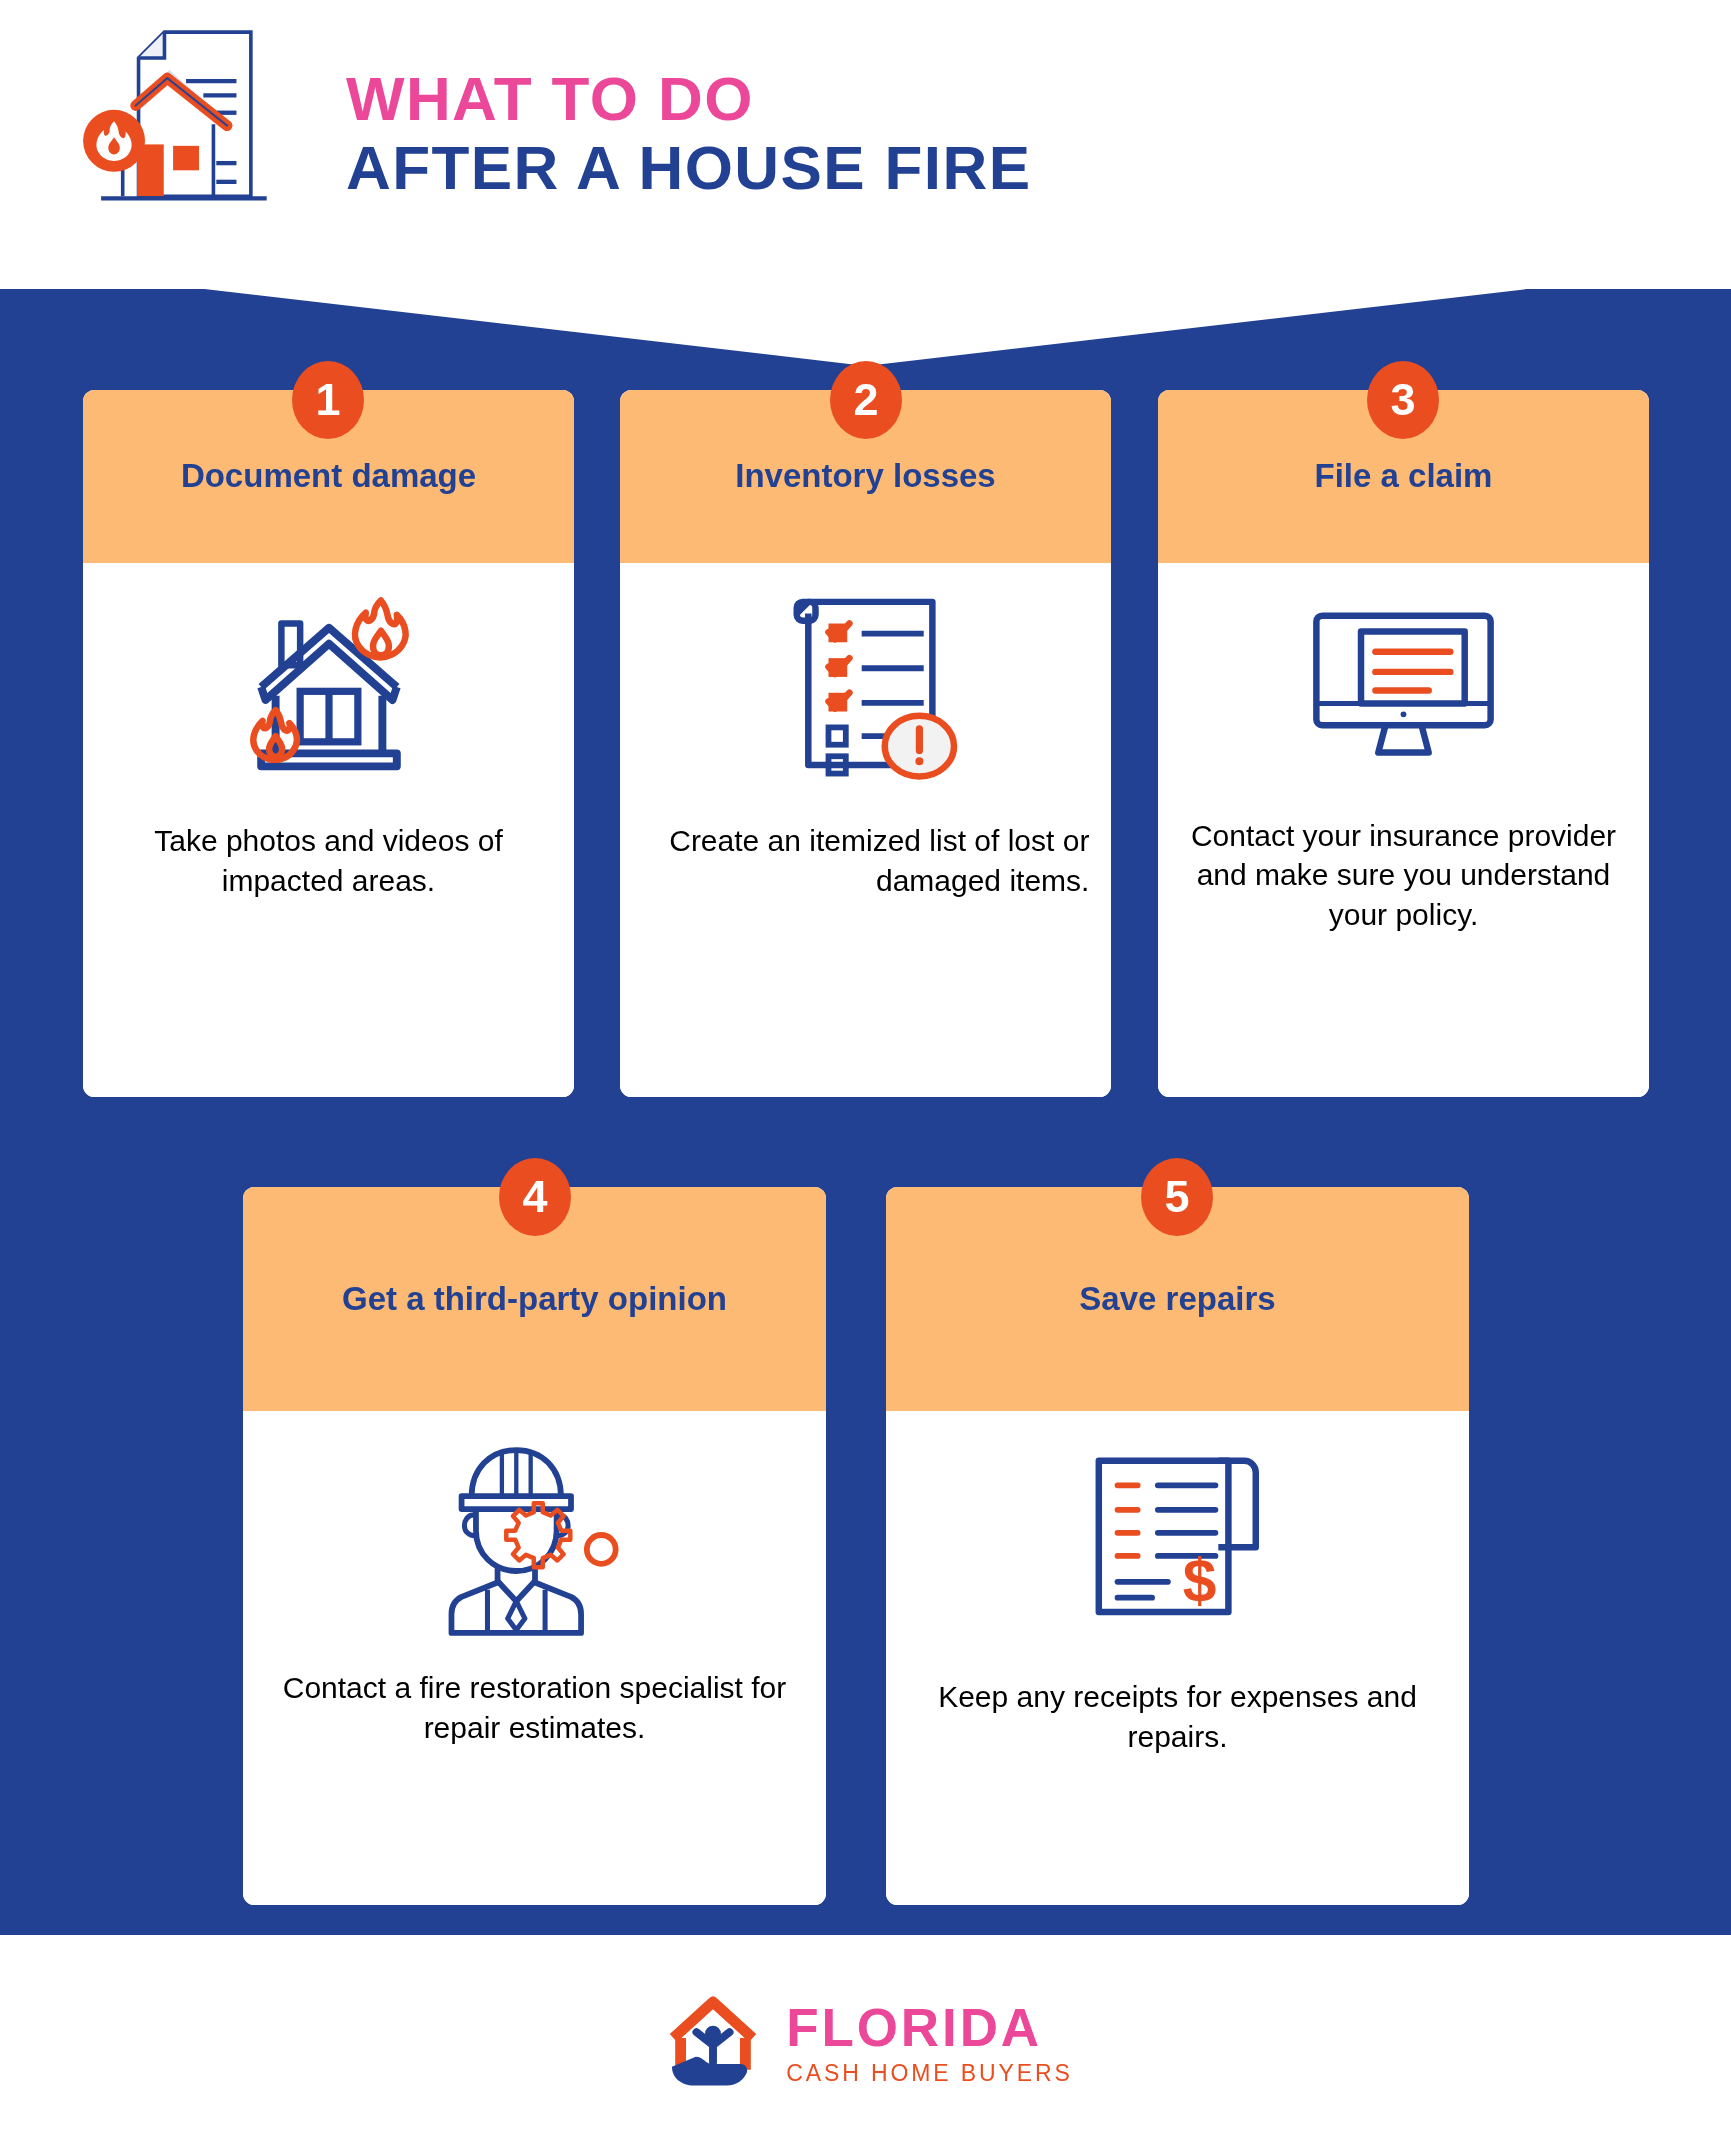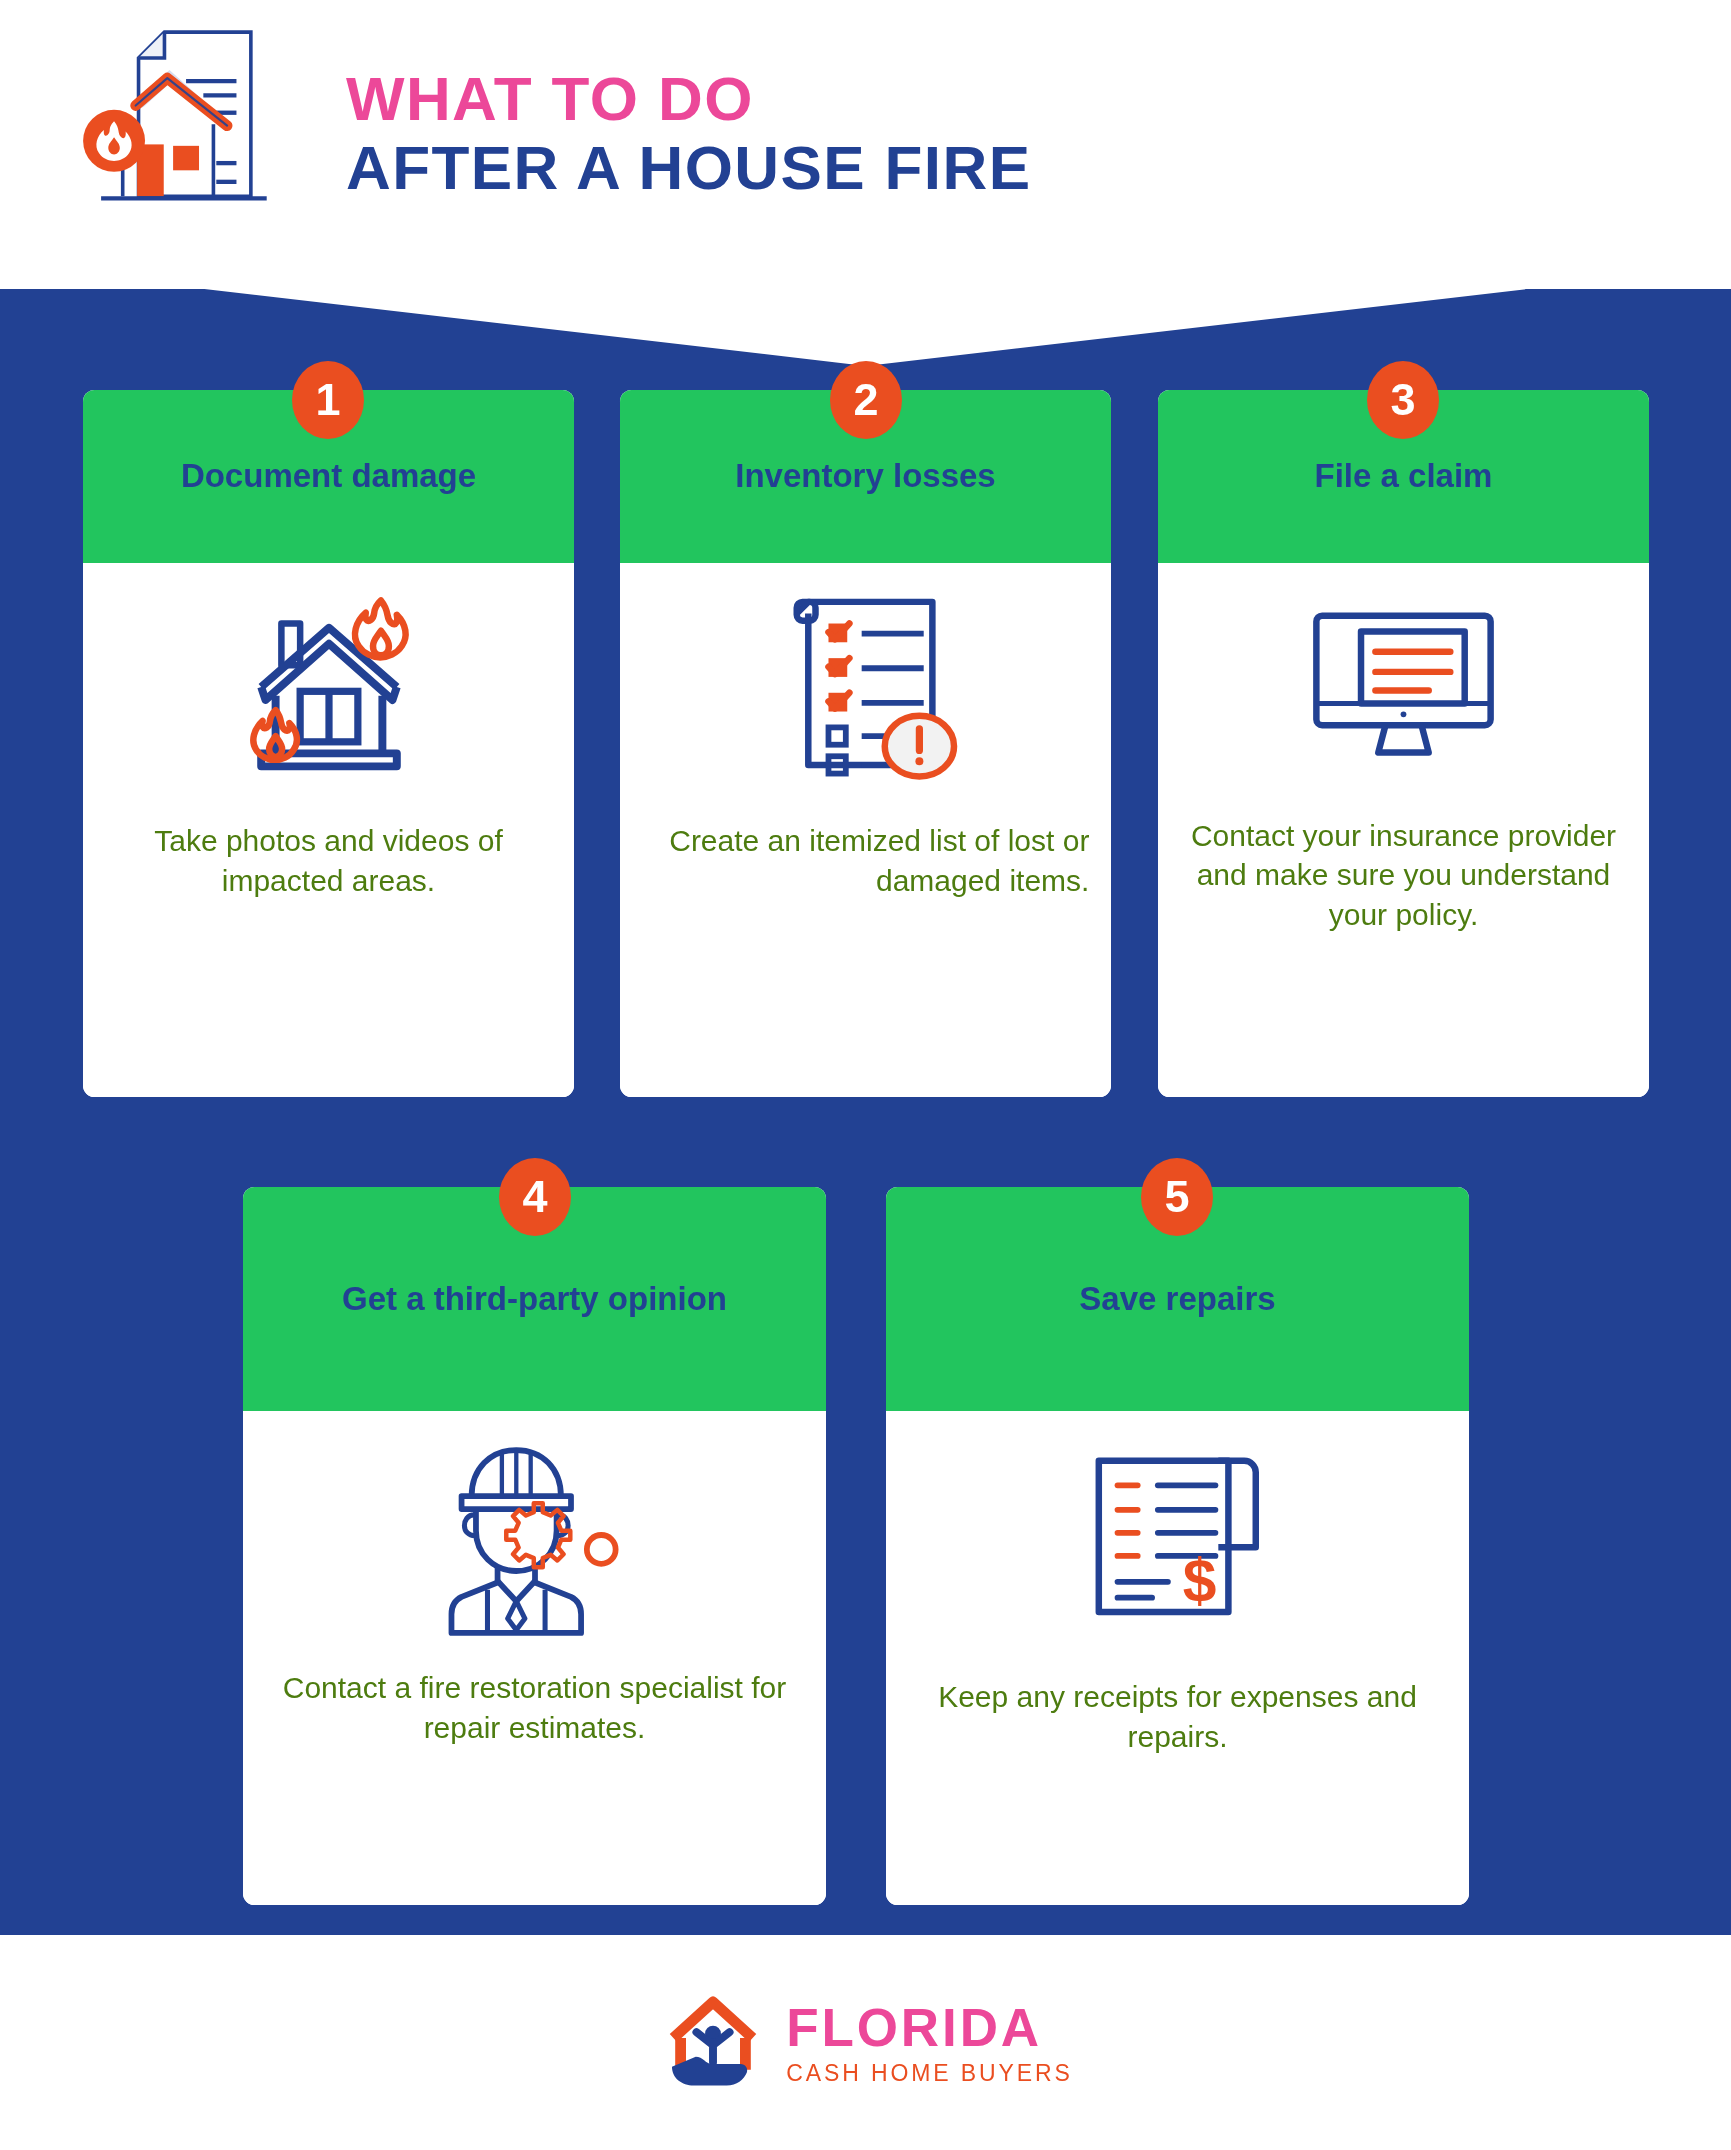--- a/index.html
+++ b/index.html
@@ -45,36 +45,36 @@
   .cards-layer { position:absolute; left:0; top:0; width:1732px; height:2151px; z-index:4; }
 
   .card {
     position:absolute;
     background:#ffffff;
     border-radius:11.5px;
     overflow:hidden;
     display:flex; flex-direction:column;
   }
   .card-head {
-    background:#22c55e;
+    background:#fdba74;
     width:100%;
     display:flex; align-items:center; justify-content:center;
     text-align:right;
   }
   .card-title {
     font-size:33px; font-weight:bold; color:#224193;
     line-height:1.22; padding:0 17.3px;
   }
   .card-body {
     flex:1; display:flex; flex-direction:column;
     align-items:center; background:#ffffff;
   }
   .card-icon { display:flex; align-items:center; justify-content:center; }
   .card-desc {
-    font-size:30px; color:#4d7c0f; line-height:1.33;
+    font-size:30px; color:#000000; line-height:1.33;
     text-align:center; padding:0 21.6px;
   }
 
   .badge {
     position:absolute;
     width:72px; height:78px;
     background:#EA4E20;
     border-radius:50%;
     display:flex; align-items:center; justify-content:center;
     color:#ffffff; font-size:45px; font-weight:bold;

